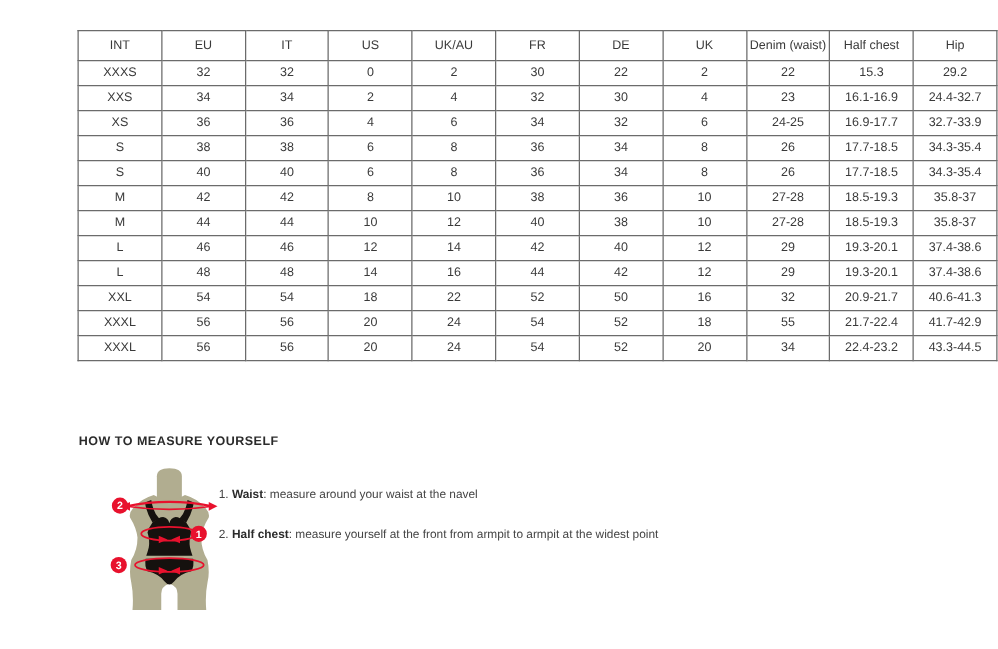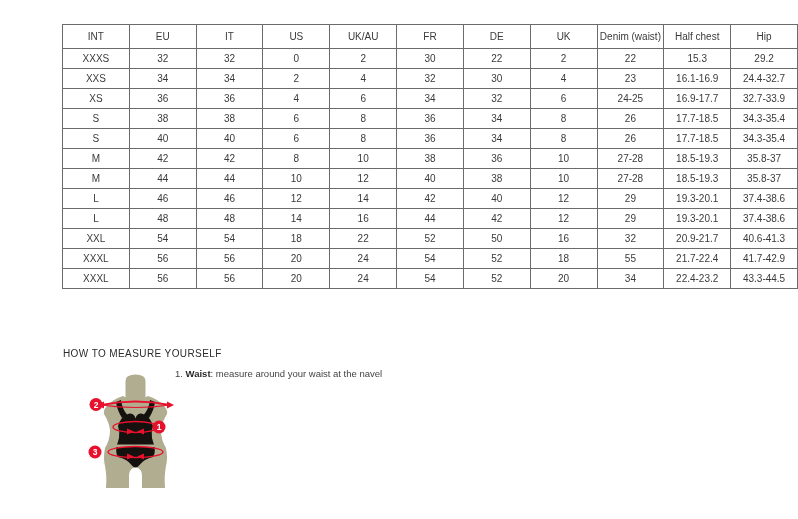--- a/index.html
+++ b/index.html
@@ -31,39 +31,40 @@
     overflow: hidden;
   }
   table.size-table th { height: 24px; }
   table.size-table td { height: 20px; }
 
   
   .measure-heading {
     position: absolute;
     left: 63px; top: 348px;
     font-size: 10px;
-    font-weight: 400;
+    font-weight: 700;
     letter-spacing: 0.4px;
     color: #2b2b2b;
   }
   .figure-wrap {
     position: absolute;
     left: 83px; top: 372px;
     width: 105px; height: 118px;
   }
   .instructions {
     position: absolute;
     left: 175px; top: 369px;
     list-style: none;
     font-size: 9.5px;
     color: #444444;
   }
   .instructions li {
     margin-bottom: 7px;
     line-height: 10px;
+    margin-top: 22px;
   }
   .instructions .num { color: #444444; }
   .instructions b { color: #2b2b2b; font-weight: 700; }
 </style>
 </head>
 <body>
 
 <div class="page">
 
   <table class="size-table">
@@ -286,15 +287,16 @@
         <g>
           <circle cx="12" cy="80" r="6.5" fill="#e8112d"></circle>
           <text x="12" y="83" fill="#ffffff">3</text>
         </g>
       </g>
     </svg>
   </div>
 
   <ul class="instructions" id="instructions">
       <li><span class="num">1. </span><b>Waist</b><span>: measure around your waist at the navel</span></li>
+      <li><span class="num">2. </span><b>Half chest</b><span>: measure yourself at the front from armpit to armpit at the widest point</span></li>
     </ul>
 
 </div>
 
 </body></html>

